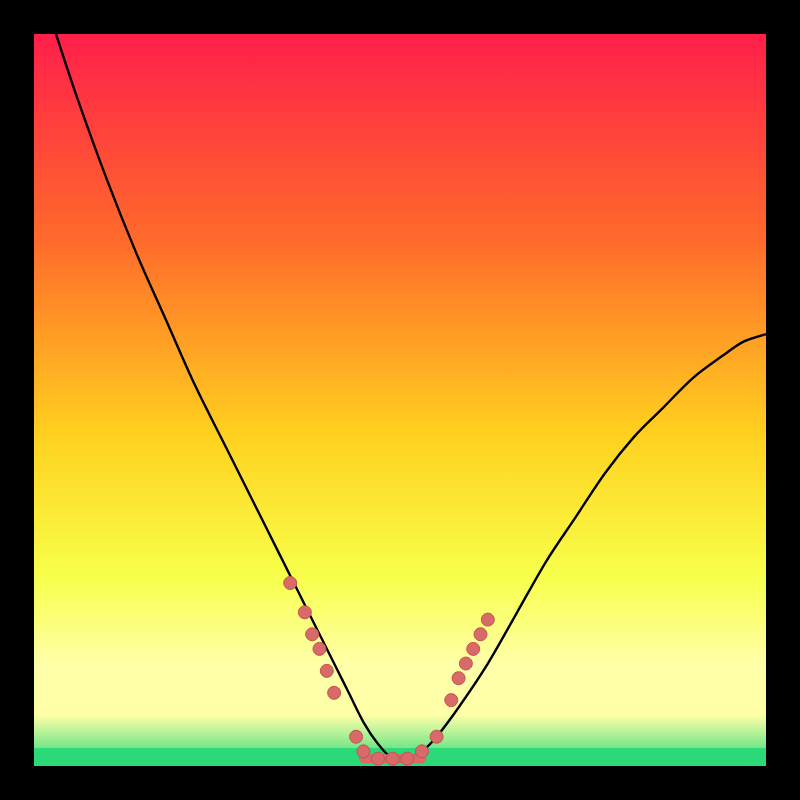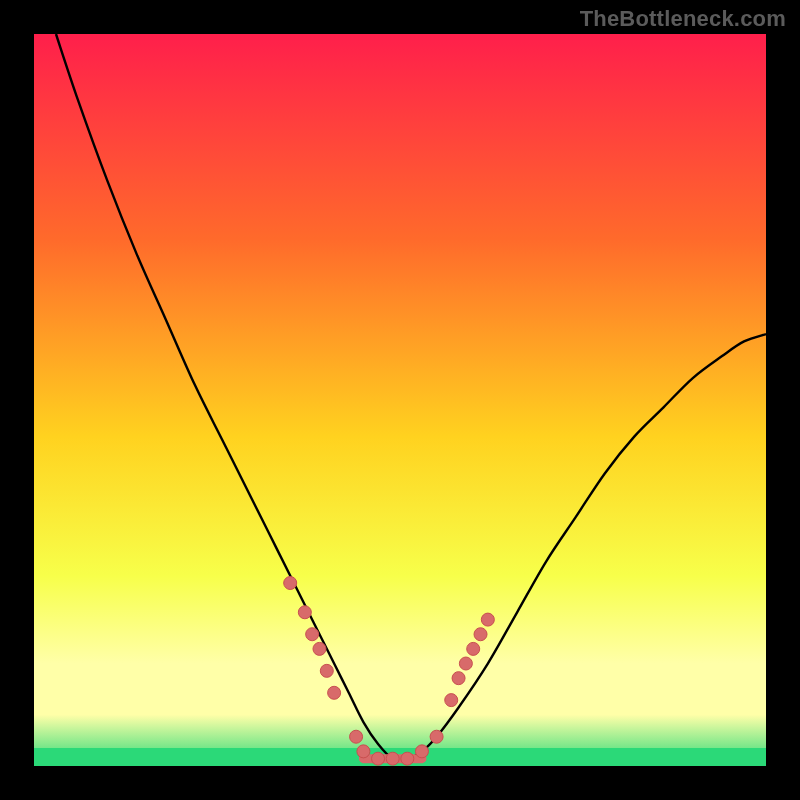--- a/index.html
+++ b/index.html
@@ -26,21 +26,20 @@
     letter-spacing: 0.2px;
     z-index: 10;
     user-select: none;
   }
   svg { display: block; }
 </style>
 </head>
 <body>
 
 <div id="stage">
-  <div id="watermark">TheBottleneck.com</div>
 
   <svg id="chart-svg" width="800" height="800" viewBox="0 0 800 800" preserveAspectRatio="none">
     <defs>
       <linearGradient id="bg-grad" x1="0" y1="0" x2="0" y2="1">
         <stop id="g0" offset="0%" stop-color="#ff1f4b"></stop>
         <stop id="g1" offset="28%" stop-color="#ff6a2b"></stop>
         <stop id="g2" offset="55%" stop-color="#ffd21f"></stop>
         <stop id="g3" offset="74%" stop-color="#f7ff4a"></stop>
         <stop id="g4" offset="86%" stop-color="#ffffa8"></stop>
         <stop id="g5" offset="93%" stop-color="#ffffa8"></stop>

